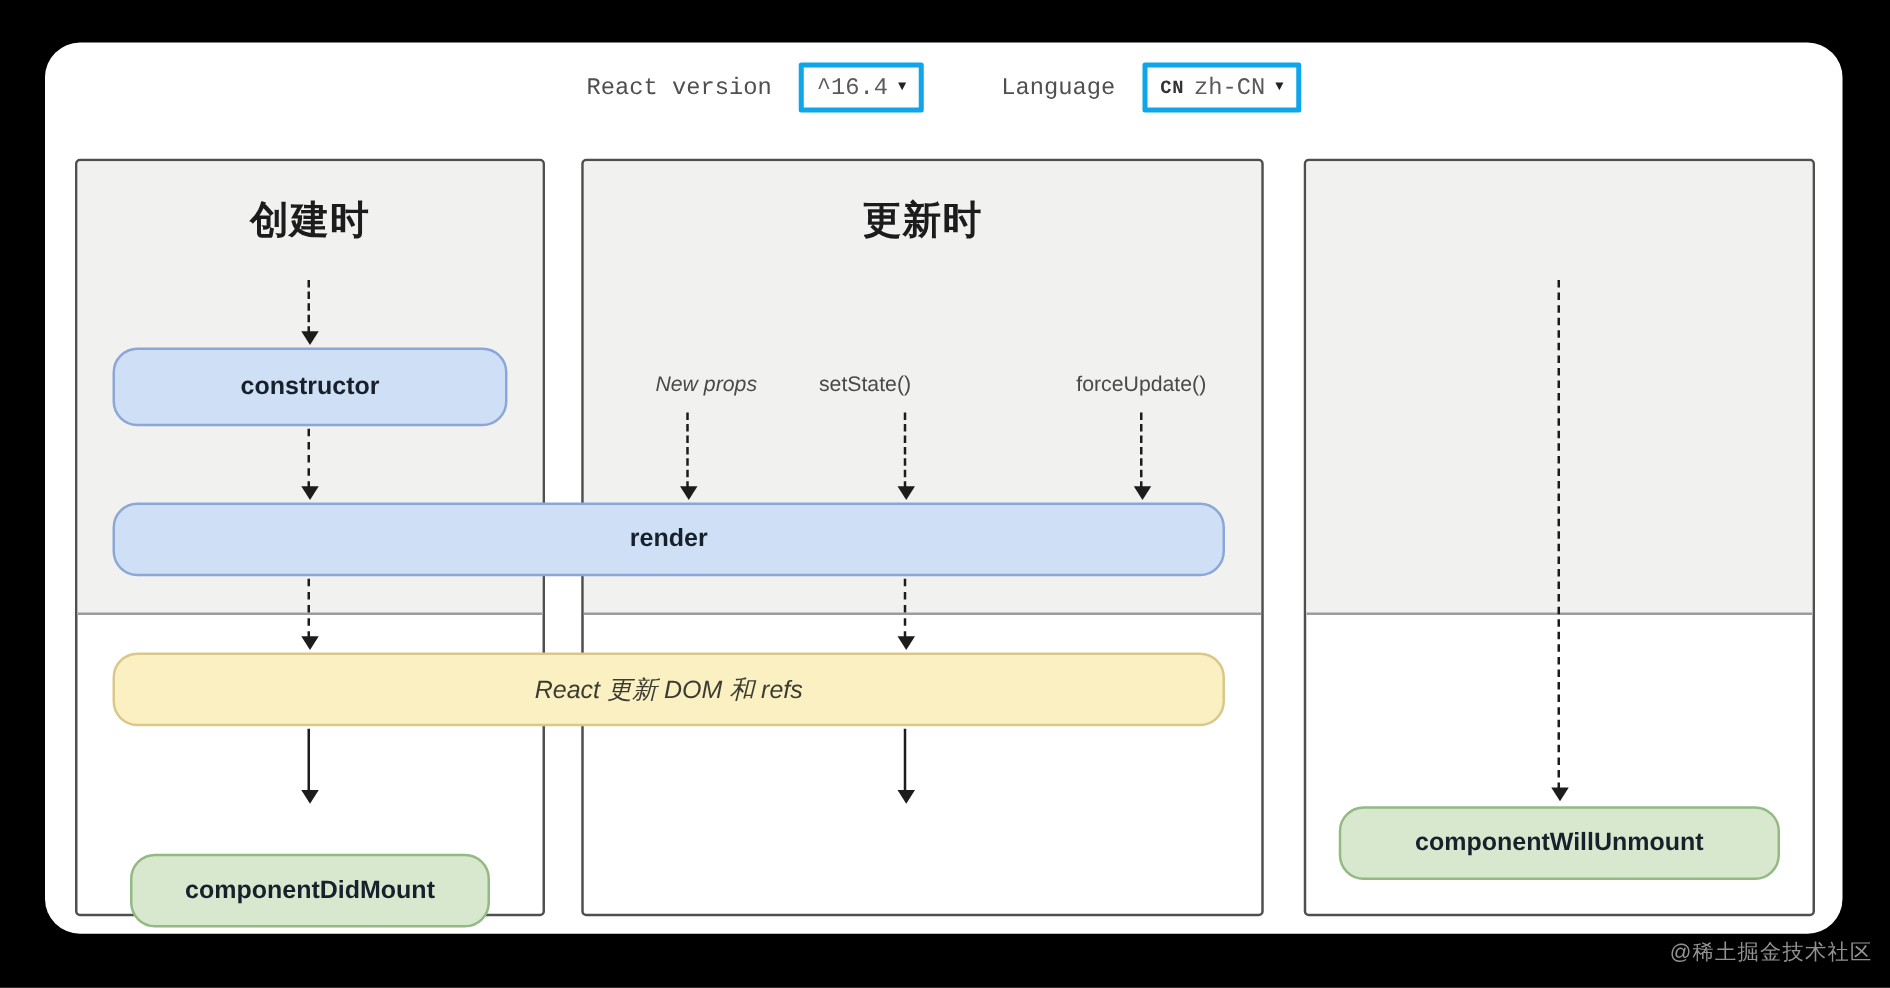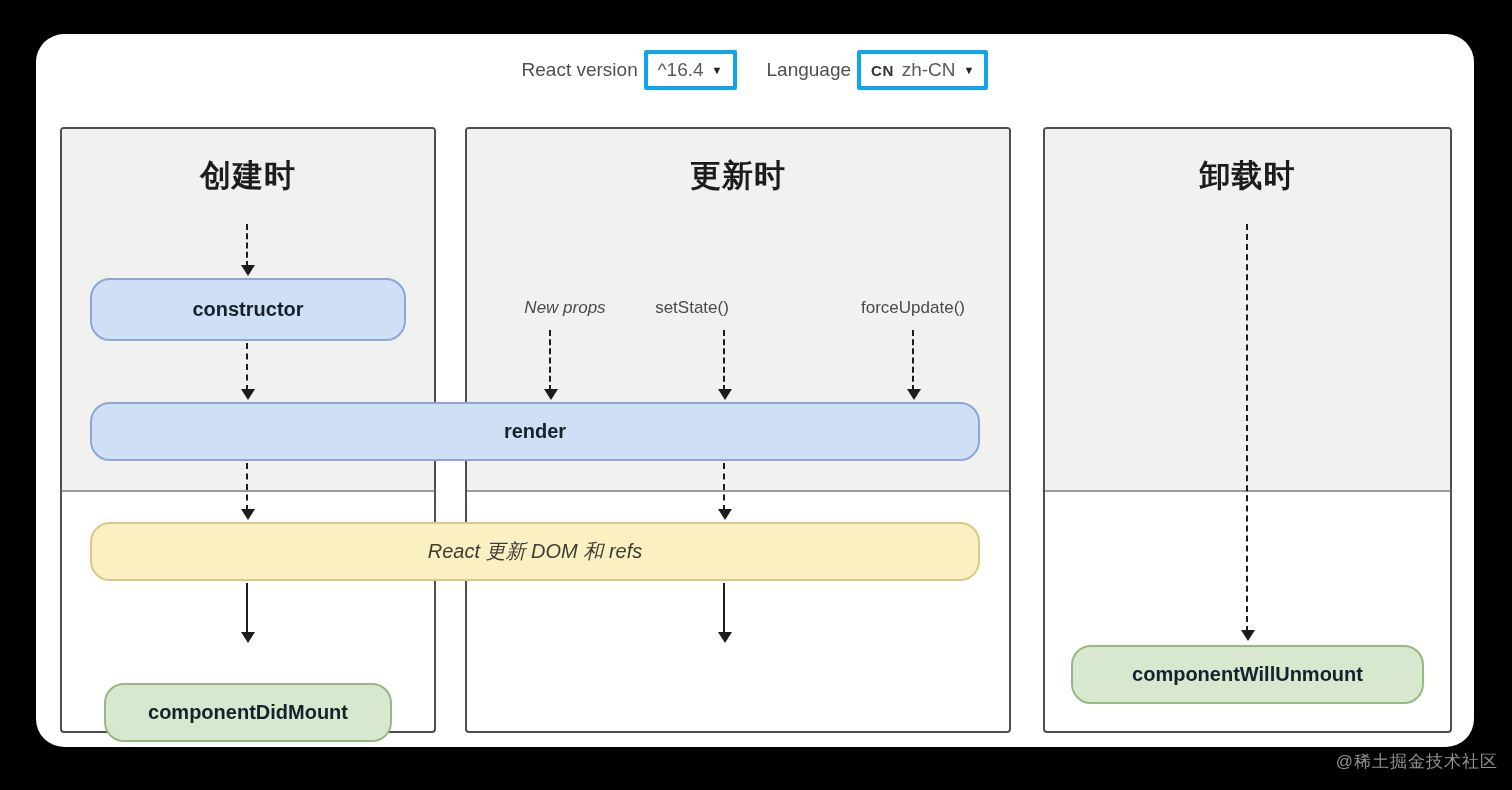--- a/index.html
+++ b/index.html
@@ -1,21 +1,21 @@
 <!DOCTYPE html>
 <html style="--method-fill: #cfe0f6; --method-border: #8ba7d7; --react-fill: #faf0c2; --react-border: #d9c887; --lifecycle-fill: #d8e8cf; --lifecycle-border: #93ba82; --panel-top: #f1f1f0;"><head>
 <meta charset="utf-8">
 <style>
   html,body{margin:0;padding:0;background:#000;width:1512px;height:790px;overflow:hidden;
     font-family:"Liberation Sans",sans-serif;-webkit-font-smoothing:antialiased;}
   .stage{position:relative;width:1512px;height:790px;background:#000;}
   .card{position:absolute;left:36px;top:34px;width:1438px;height:713px;background:#fff;border-radius:28px;}
 
   
-  .hdr{position:absolute;left:0;right:0;top:16px;display:flex;justify-content:center;align-items:center;gap:6px;}
+  .hdr{position:absolute;left:0;right:0;top:16px;display:flex;justify-content:center;align-items:center;gap:22px;font-family:Liberation Mono, monospace;}
   .hdr-label{font-size:19px;color:#4f4f4f;}
   .hdr-gap{width:18px;}
   .select{display:inline-flex;align-items:center;gap:8px;border:4px solid #0ea5e9;border-radius:2px;
     background:#fff;padding:5px 10px;font-size:19px;color:#5a5a5a;cursor:pointer;}
   .select .caret{font-size:11px;color:#222;line-height:1;}
   .flag{font-size:15px;font-weight:bold;color:#333;letter-spacing:.5px;}
 
   
   .panel{position:absolute;top:93px;height:606px;border:2px solid #4f4f4f;border-radius:4px;
     background:#fff;box-sizing:border-box;overflow:hidden;}
@@ -69,21 +69,20 @@
     <div class="panel" style="left:24px;width:376px;">
       <div class="panel-top"></div>
       <div class="panel-title">创建时</div>
     </div>
     <div class="panel" style="left:429px;width:546px;">
       <div class="panel-top"></div>
       <div class="panel-title">更新时</div>
     </div>
     <div class="panel" style="left:1007px;width:409px;">
       <div class="panel-top"></div>
-      <div class="panel-title">卸载时</div>
     </div>
 
     <span class="trigger it" style="left:529px;">New props</span>
     <span class="trigger" style="left:656px;">setState()</span>
     <span class="trigger" style="left:877px;">forceUpdate()</span>
 
     <div class="arrow" style="left:210px;top:190px;height:52px;">
         <span class="shaft"></span>
       </div>
     <div class="arrow" style="left:210px;top:309px;height:57px;">

